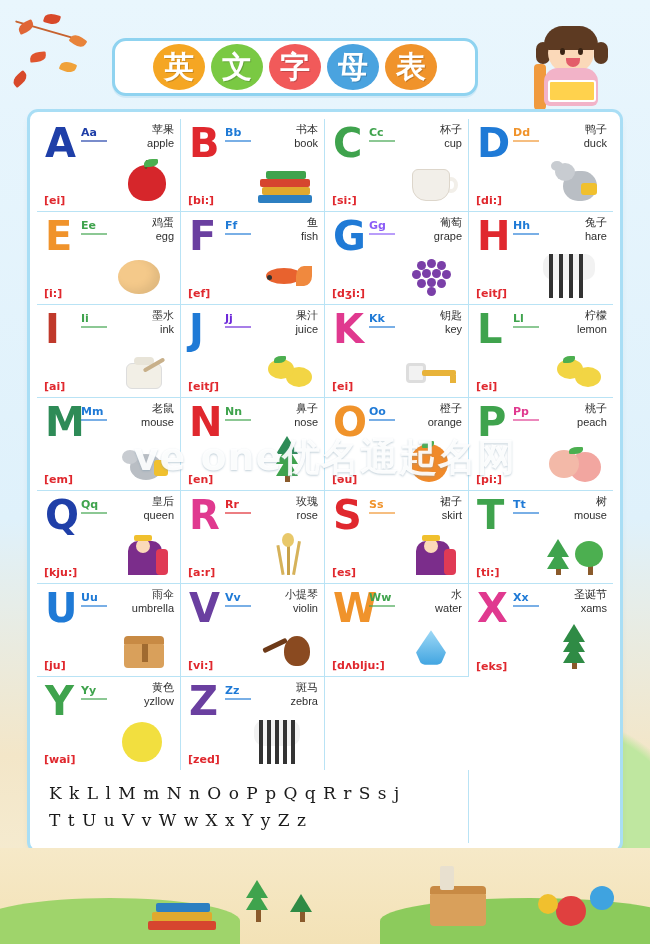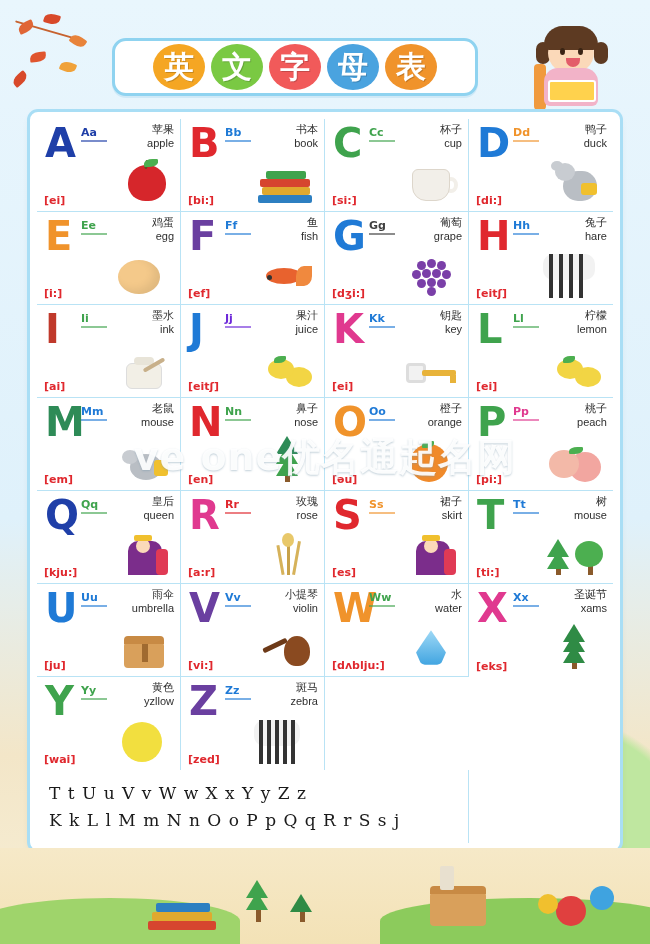--- a/index.html
+++ b/index.html
@@ -318,21 +318,21 @@
         <div class="phon" style="color:#e0282e">[ef]</div>
         <div class="pic">
           <div class="p" style="right:14px; bottom:14px; width:36px; height:16px; background:#e8622e; border-radius:50%;"></div>
           <div class="p" style="right:4px; bottom:12px; width:16px; height:20px; background:#f0893e; border-radius:50% 0 50% 0;"></div>
           <div class="p" style="right:44px; bottom:18px; width:5px; height:5px; background:#333; border-radius:50%;"></div>
         </div>
       </div>
 
       <div class="cell">
         <div class="big" style="color:#1f7ad6">G</div>
-        <div class="smallpair" style="color:#404040"><span>Gg</span><span class="uline"></span></div>
+        <div class="smallpair" style="color:#8b5cf6"><span>Gg</span><span class="uline"></span></div>
         <div class="words">
           <div class="cn">葡萄</div>
           <div class="en">grape</div>
         </div>
         <div class="phon" style="color:#e0282e">[dʒi:]</div>
         <div class="pic">
           <div class="grape" style="right:24px; bottom:30px;"></div>
           <div class="grape" style="right:14px; bottom:28px;"></div>
           <div class="grape" style="right:34px; bottom:28px;"></div>
           <div class="grape" style="right:19px; bottom:20px;"></div>
@@ -633,22 +633,22 @@
             <div class="zstripe" style="left:5px"></div>
               <div class="zstripe" style="left:13px"></div>
             <div class="zstripe" style="left:21px"></div>
               <div class="zstripe" style="left:29px"></div>
             <div class="zstripe" style="left:37px"></div>
           </div>
         </div>
       </div>
 
       <div class="cell alpha-box">
+        <div class="alpha-line">K k L l M m N n O o P p Q q R r S s   j</div>
         <div class="alpha-line">T t U u V v W w X x Y y Z z</div>
-        <div class="alpha-line">K k L l M m N n O o P p Q q R r S s   j</div>
       </div>
 
     </div>
   </div>
 
   <div class="watermark">ve one优名通起名网</div>
 
   <div class="ground">
     <div class="grass" style="left:-20px; width:260px;"></div>
     <div class="grass" style="right:-30px; width:300px; background:#8ccb5c;"></div>

